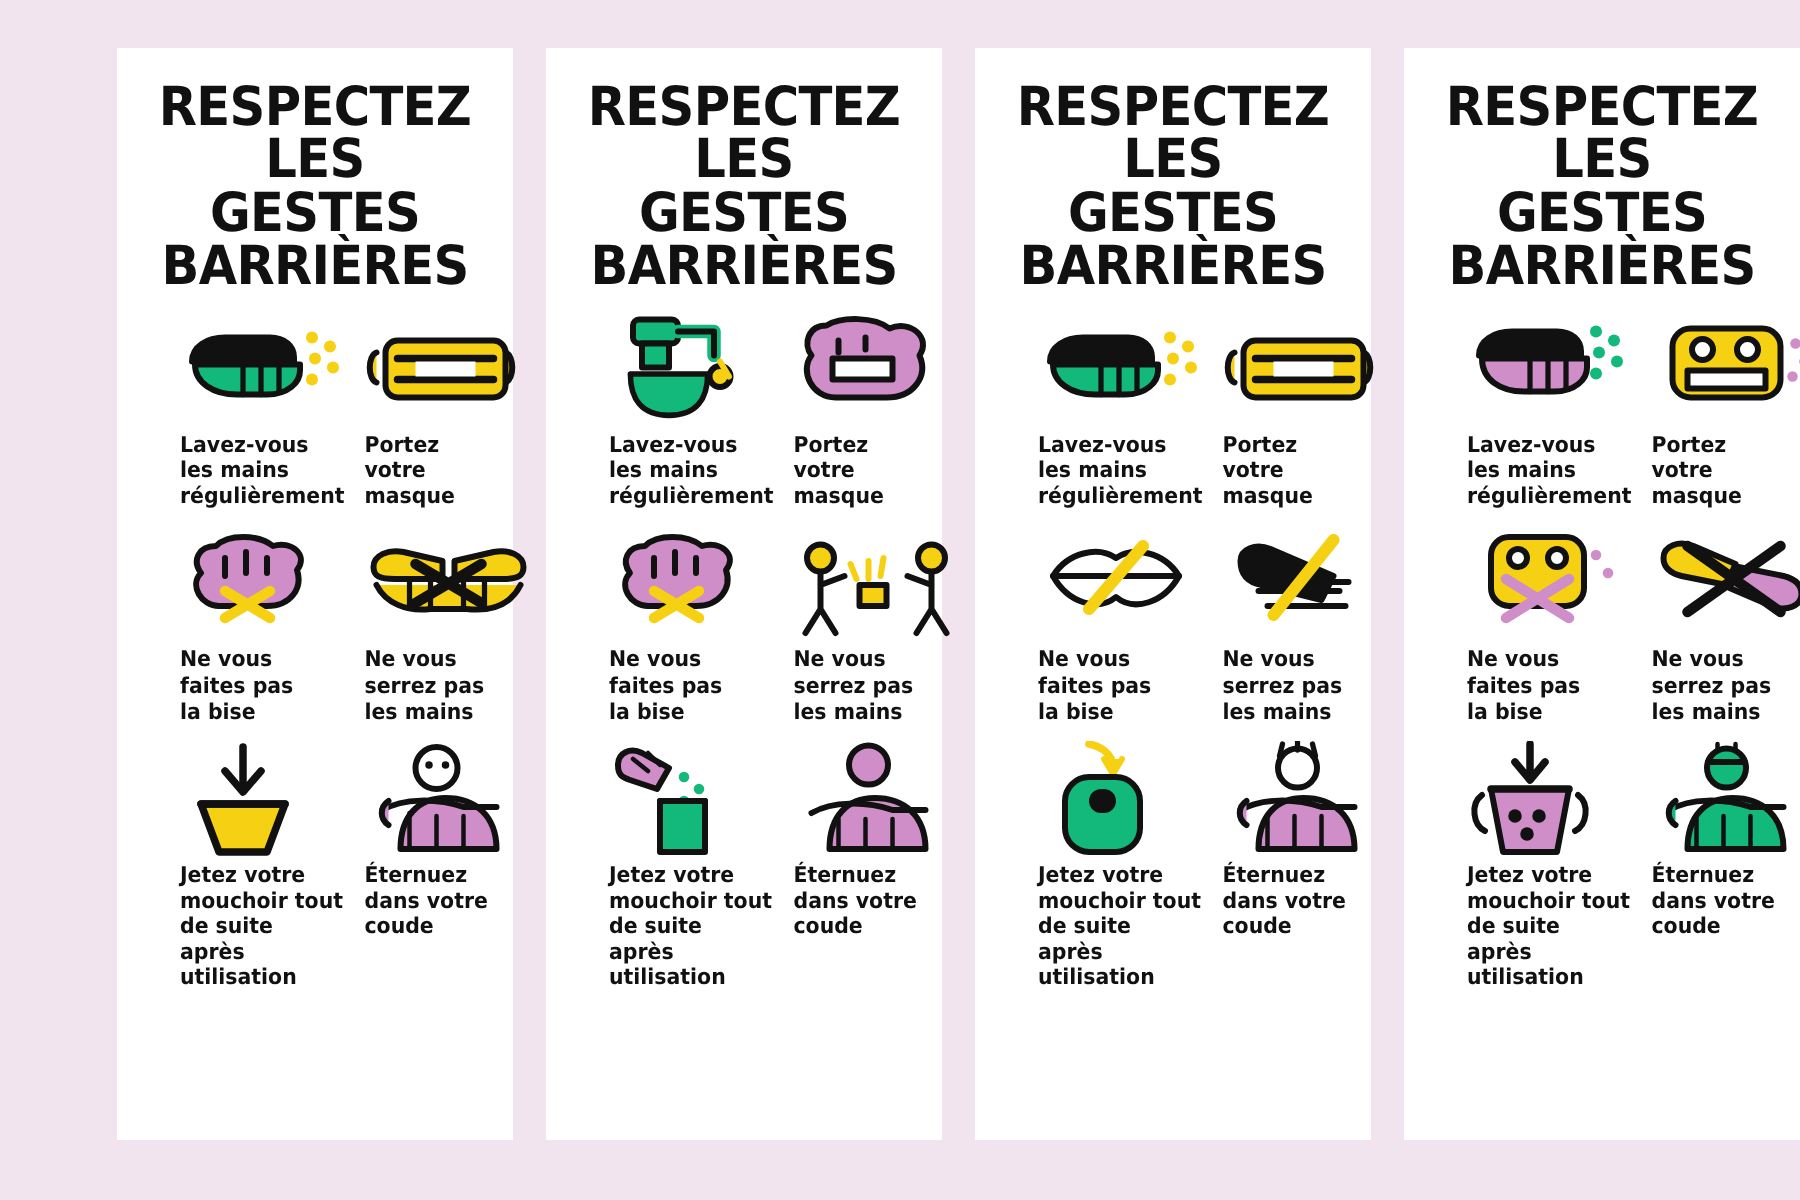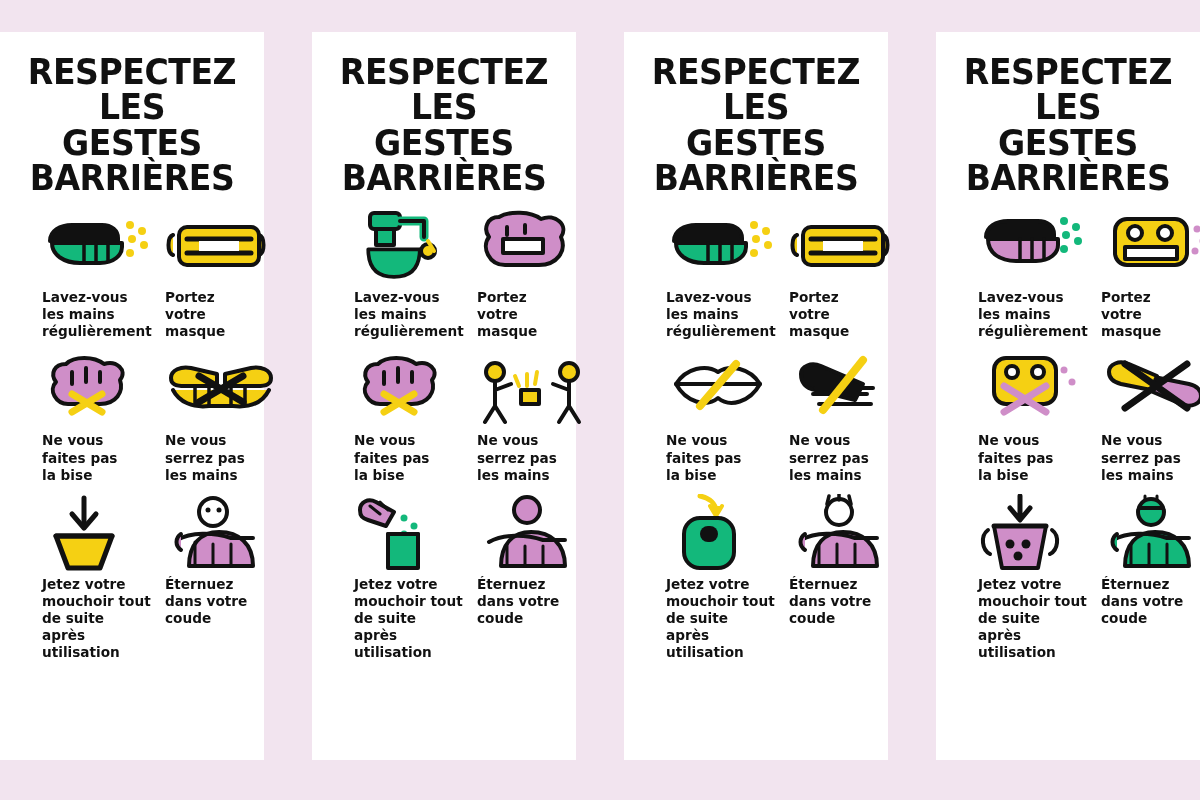--- a/index.html
+++ b/index.html
@@ -12,21 +12,21 @@
     background: #f2e4ef;
     font-family: "Liberation Sans", sans-serif;
     overflow: hidden;
   }
   #board {
     position: relative;
     width: 1200px;
     height: 800px;
     display: flex;
     align-items: flex-start;
-    justify-content: space-between;
+    justify-content: flex-end;
     gap: 22px;
     padding-top: 32px;
     box-sizing: border-box;
   }
   .poster {
     width: 264px;
     height: 728px;
     background: #ffffff;
     box-sizing: border-box;
     padding: 22px 18px 10px 18px;

